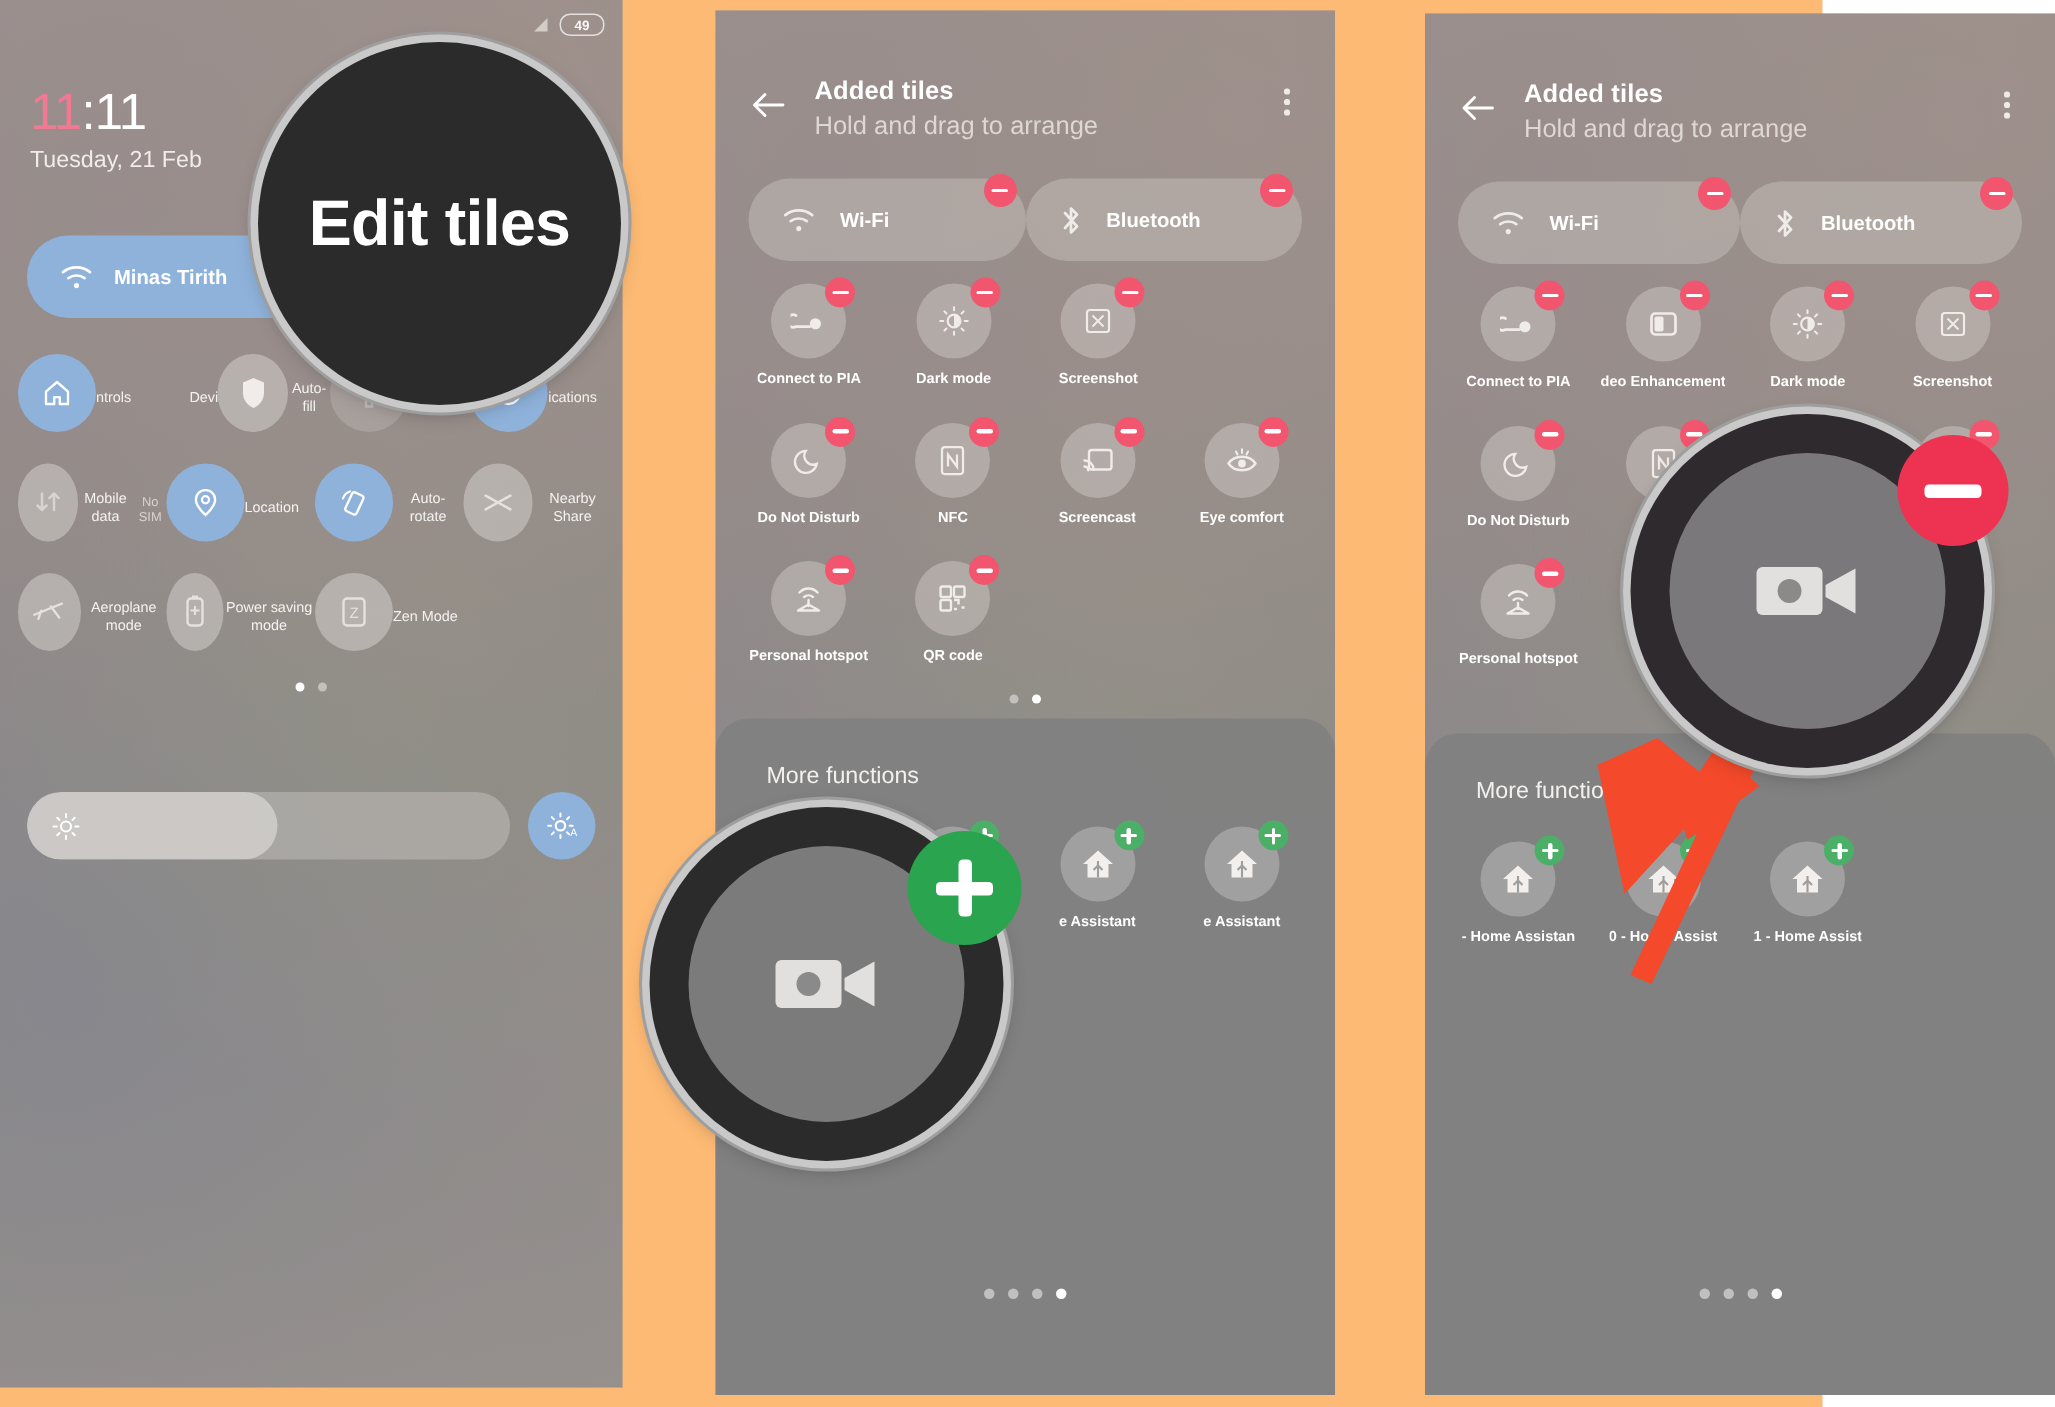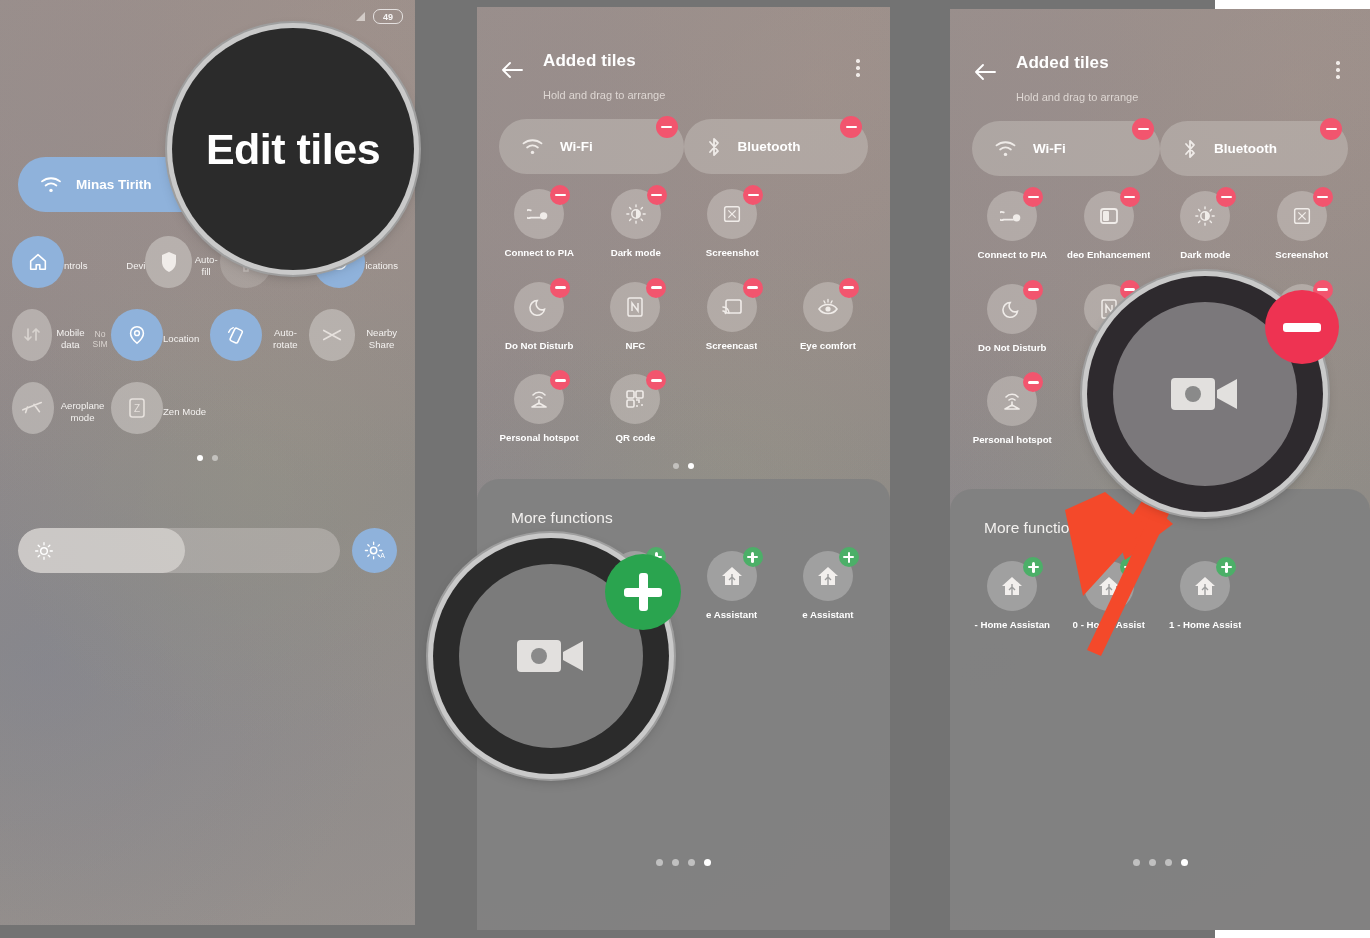--- a/index.html
+++ b/index.html
@@ -2,21 +2,21 @@
 <html><head>
 <meta charset="utf-8">
 <style>
   * { box-sizing: border-box; margin: 0; padding: 0; }
   html, body {
     width: 1370px; height: 938px;
     background: #ffffff;
     font-family: "Liberation Sans", sans-serif;
     overflow: hidden;
   }
-  .stage { position: relative; width: 1215px; height: 938px; background:#737373; }
+  .stage { position: relative; width: 1215px; height: 938px; background:#fdba74; }
 
   
   .panel {
     position: absolute;
     overflow: hidden;
     background:
       radial-gradient(circle at 18% 12%, rgba(150,140,140,.55), rgba(0,0,0,0) 42%),
       radial-gradient(circle at 82% 8%,  rgba(168,150,140,.50), rgba(0,0,0,0) 45%),
       radial-gradient(circle at 60% 52%, rgba(150,150,135,.45), rgba(0,0,0,0) 48%),
       radial-gradient(circle at 10% 72%, rgba(128,132,146,.55), rgba(0,0,0,0) 45%),
@@ -86,21 +86,21 @@
   }
 
   
   #panel2 { left:477px; top:7px; width:413px; height:923px; }
   #panel3 { left:950px; top:9px; width:420px; height:921px; }
 
   .edit-head { position:absolute; left:0; right:0; top:44px; display:flex; align-items:flex-start; padding:0 22px; }
   .back-ic { width:26px; height:26px; margin-right:18px; margin-top:6px; flex:none; }
   .head-txt { flex:1; }
   .head-title { font-size:17px; font-weight:700; color:#ffffff; letter-spacing:.1px; }
-  .head-sub { font-size:11px; color:#ded7d3; margin-top:18px; }
+  .head-sub { font-size:17px; color:#ded7d3; margin-top:3px; }
   .kebab { width:20px; height:26px; display:flex; flex-direction:column; align-items:center; justify-content:center; gap:3.5px; margin-top:4px; }
   .kebab i { width:3.4px; height:3.4px; border-radius:50%; background:#f0ebe8; display:block; }
 
   .pills-row { position:absolute; top:112px; left:22px; right:22px; display:flex; gap:0; }
   .big-pill {
     position:relative; flex:1; height:55px; border-radius:28px;
     background: rgba(205,199,196,.42);
     display:flex; align-items:center; gap:16px; padding-left:22px;
   }
   .big-pill .lbl { font-size:13.5px; color:#ffffff; font-weight:600; }
@@ -209,20 +209,24 @@
       <div class="sb-right">
         <svg class="sig-icon" viewBox="0 0 12 12">
           <path d="M1 10 L10 10 L10 1 Z" fill="#e6e0dc"></path>
         </svg>
         <div class="batt">
           <span>49</span>
         </div>
       </div>
     </div>
 
+    <div class="clock">
+      <div class="t"><span class="hh">11</span><span>:11</span></div>
+      <div class="d">Tuesday, 21 Feb</div>
+    </div>
 
     <div class="wifi-pill">
       <svg width="22" height="18" viewBox="0 0 24 20">
         <path d="M2 6 A16 16 0 0 1 22 6" stroke="#fff" stroke-width="2" fill="none" stroke-linecap="round"></path>
         <path d="M6 10.5 A10 10 0 0 1 18 10.5" stroke="#fff" stroke-width="2" fill="none" stroke-linecap="round"></path>
         <circle cx="12" cy="16" r="1.9" fill="#fff"></circle>
       </svg>
       <span class="lbl">Minas Tirith</span>
     </div>
 
@@ -312,20 +316,30 @@
       </div>
 
       <div class="trow" style="padding-left:12px; margin-top:14px;">
         <div class="tile">
           <div class="tcircle">
             <svg width="24" height="22" viewBox="0 0 26 22">
               <path d="M2 13 L22 5 M7 10 L5 16 M14 7 L20 15" stroke="#e6e1dd" stroke-width="1.7" fill="none" stroke-linecap="round" stroke-linejoin="round"></path>
             </svg>
           </div>
           <div class="tlabel">Aeroplane mode</div>
+        </div>
+        <div class="tile">
+          <div class="tcircle">
+            <svg width="16" height="24" viewBox="0 0 16 24">
+              <rect x="3" y="3" width="10" height="18" rx="2.4" fill="none" stroke="#e6e1dd" stroke-width="1.6"></rect>
+              <rect x="6" y="1" width="4" height="2" fill="#e6e1dd"></rect>
+              <path d="M8 8 V14 M5 11 H11" stroke="#e6e1dd" stroke-width="1.4"></path>
+            </svg>
+          </div>
+          <div class="tlabel">Power saving mode</div>
         </div>
         <div class="tile">
           <div class="tcircle">
             <svg width="20" height="24" viewBox="0 0 20 24">
               <rect x="3" y="3" width="14" height="18" rx="2.4" fill="none" stroke="#e6e1dd" stroke-width="1.6"></rect>
               <text x="10" y="16" font-size="10" fill="#e6e1dd" text-anchor="middle" font-family="Liberation Sans">Z</text>
             </svg>
           </div>
           <div class="tlabel">Zen Mode</div>
         </div>

